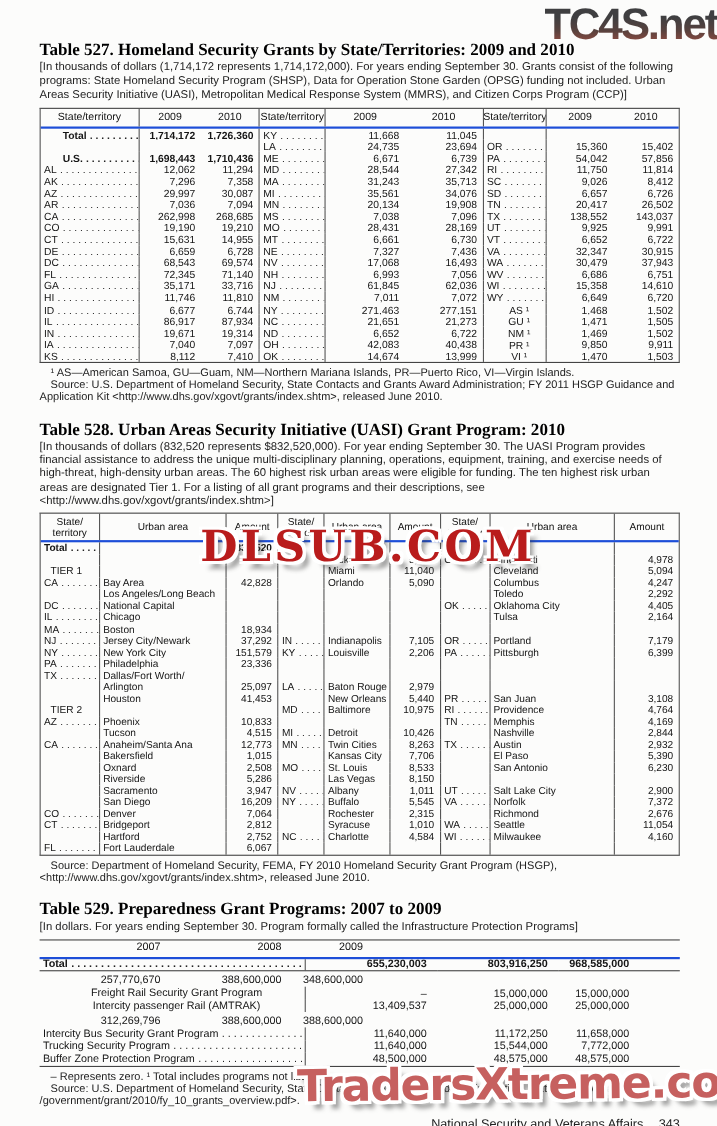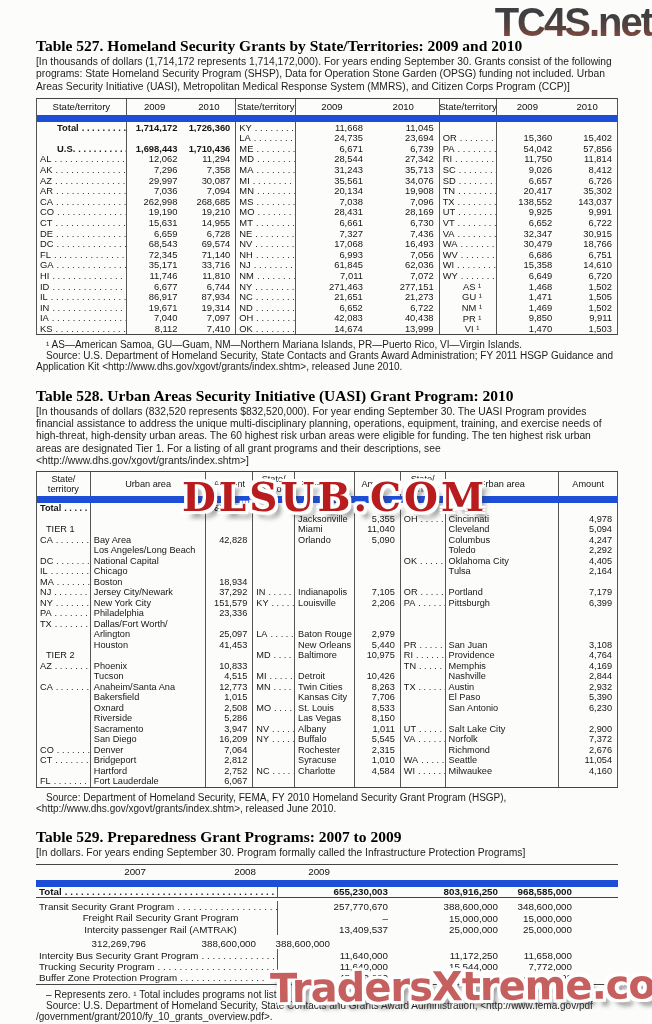--- a/index.html
+++ b/index.html
@@ -13,21 +13,21 @@
   .footnotes p{margin:0;text-indent:10px;}
   
   .stable{border-top:1px solid #444;border-bottom:1px solid #444;
           border-left:1px solid #555;border-right:1px solid #555;}
   .row{display:flex;align-items:center;}
   .cell{box-sizing:border-box;height:100%;display:flex;align-items:center;
         font-size:9.4px;overflow:hidden;white-space:nowrap;}
   .vr{border-right:1px solid #555;}
   .hd{justify-content:center;font-size:9.6px;color:#111;text-align:center;
       white-space:normal;line-height:10px;}
-  .hrow{border-bottom:7px solid #1d4ed8;}
+  .hrow{border-bottom:2px solid #1d4ed8;}
   .num{justify-content:flex-end;padding-right:5px;}
   .lab{padding-left:3px;}
   .b{font-weight:bold;}
   .ind{padding-left:20px;}
   .ind2{padding-left:8px;flex-direction:column;}
   .tier{padding-left:9px;}
   .lead .dots{flex:1;overflow:hidden;white-space:nowrap;margin-left:3px;color:#222;}
   .lead .dots::before{content:". . . . . . . . . . . . . . . . . . . . . . . . . . . . . . . . . . . . . . . . . . . . . . . . . . . . . . . . . . . .";}
   
   #t527 .row{height:10.6px;}
@@ -220,21 +220,21 @@
               <span>MN</span>
               <span class="dots"></span>
             </div>
             <div class="cell c4 num">20,134</div>
             <div class="cell c5 num vr">19,908</div>
             <div class="cell c6 lab vr lead">
               <span>TN</span>
               <span class="dots"></span>
             </div>
             <div class="cell c7 num">20,417</div>
-            <div class="cell c8 num">35,302</div>
+            <div class="cell c8 num">26,502</div>
           </div>
           <div class="row">
             <div class="cell c0 lab vr lead">
               <span>CA</span>
               <span class="dots"></span>
             </div>
             <div class="cell c1 num">262,998</div>
             <div class="cell c2 num vr">268,685</div>
             <div class="cell c3 lab vr lead">
               <span>MS</span>
@@ -320,21 +320,21 @@
               <span>NV</span>
               <span class="dots"></span>
             </div>
             <div class="cell c4 num">17,068</div>
             <div class="cell c5 num vr">16,493</div>
             <div class="cell c6 lab vr lead">
               <span>WA</span>
               <span class="dots"></span>
             </div>
             <div class="cell c7 num">30,479</div>
-            <div class="cell c8 num">18,766</div>
+            <div class="cell c8 num">37,943</div>
           </div>
           <div class="row">
             <div class="cell c0 lab vr lead">
               <span>FL</span>
               <span class="dots"></span>
             </div>
             <div class="cell c1 num">72,345</div>
             <div class="cell c2 num vr">71,140</div>
             <div class="cell c3 lab vr lead">
               <span>NH</span>
@@ -939,24 +939,20 @@
             <div class="cell c0 lab vr b rb lead">
               <span>Total</span>
               <span class="dots"></span>
             </div>
             <div class="cell c1 num b rb">655,230,003</div>
             <div class="cell c2 num b rb">803,916,250</div>
             <div class="cell c3 num b rb">968,585,000</div>
           </div>
           <div class="spacer"></div>
           <div class="row">
-            <div class="cell c0 lab vr lead">
-              <span>Transit Security Grant Program</span>
-              <span class="dots"></span>
-            </div>
             <div class="cell c1 num">257,770,670</div>
             <div class="cell c2 num">388,600,000</div>
             <div class="cell c3 num">348,600,000</div>
           </div>
           <div class="row">
             <div class="cell c0 lab vr ind2 lead">
               <span>Freight Rail Security Grant Program</span>
               <span class="dots"></span>
             </div>
             <div class="cell c1 num">–</div>

